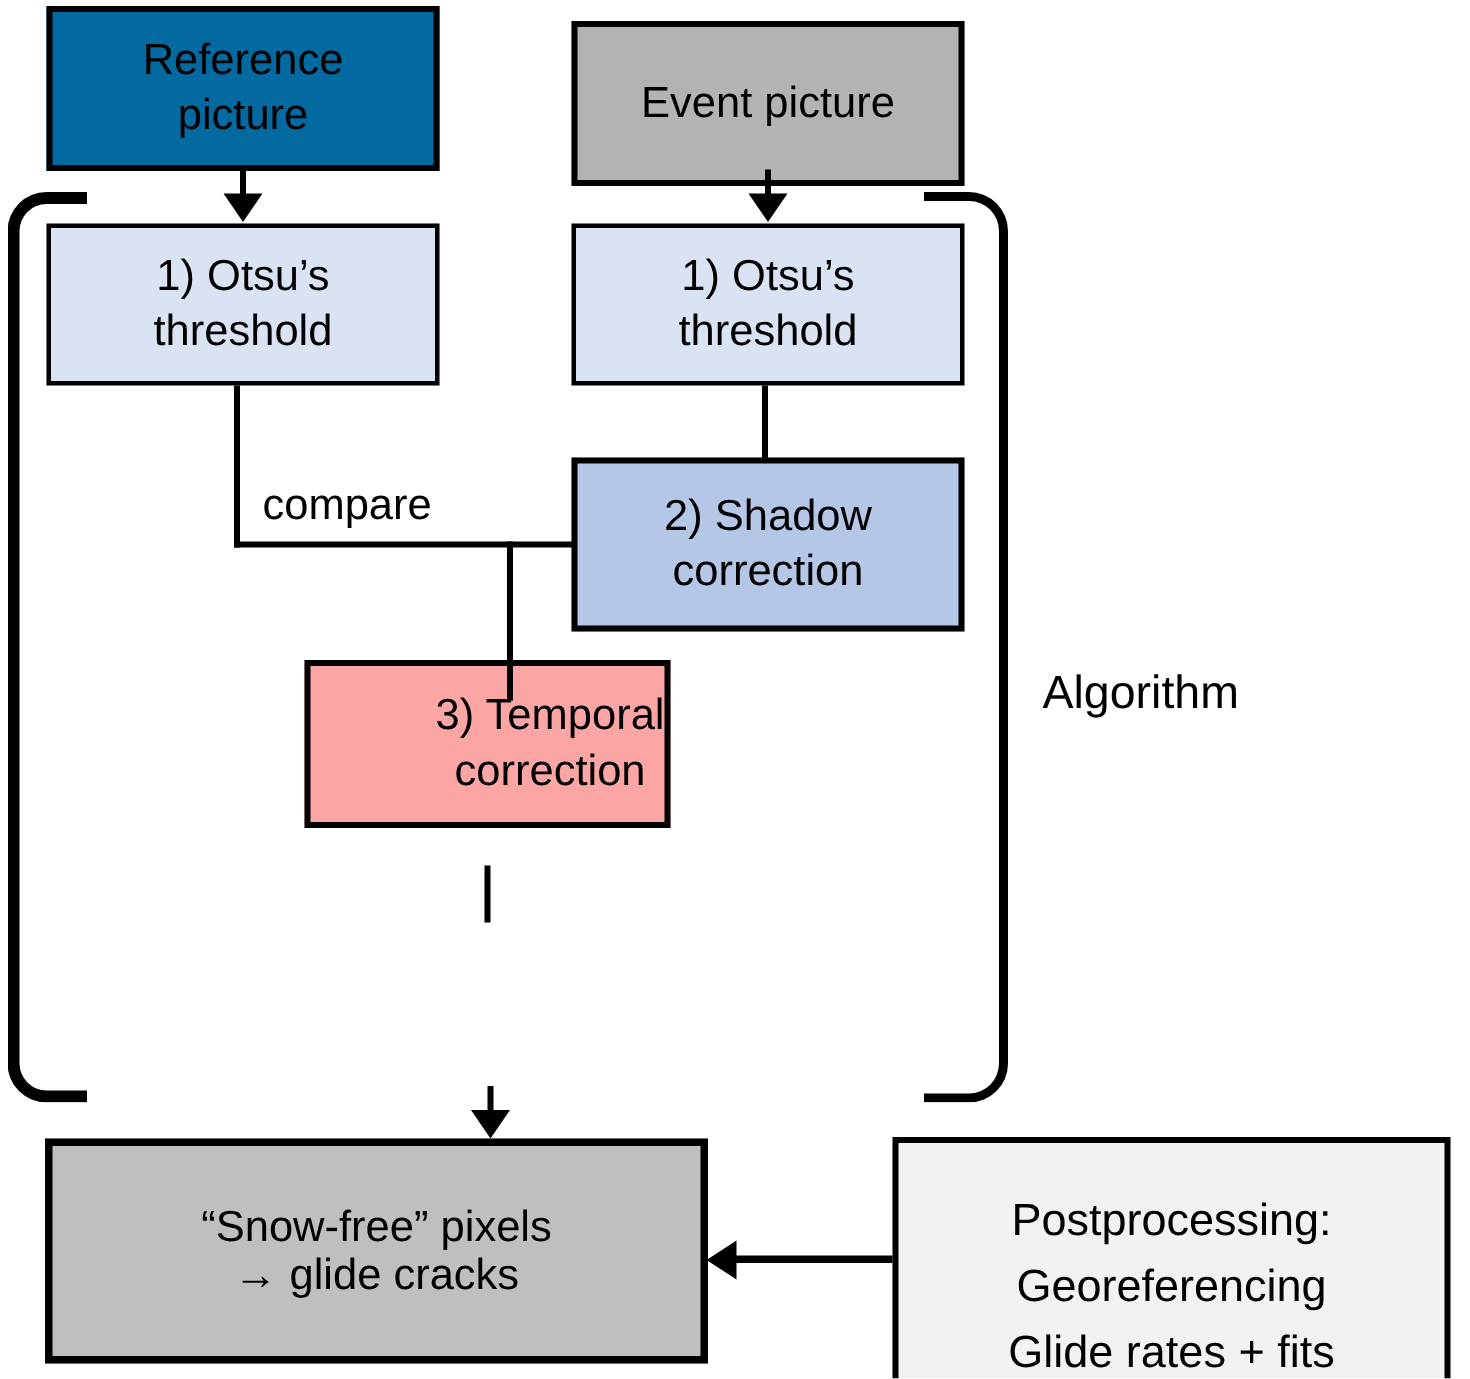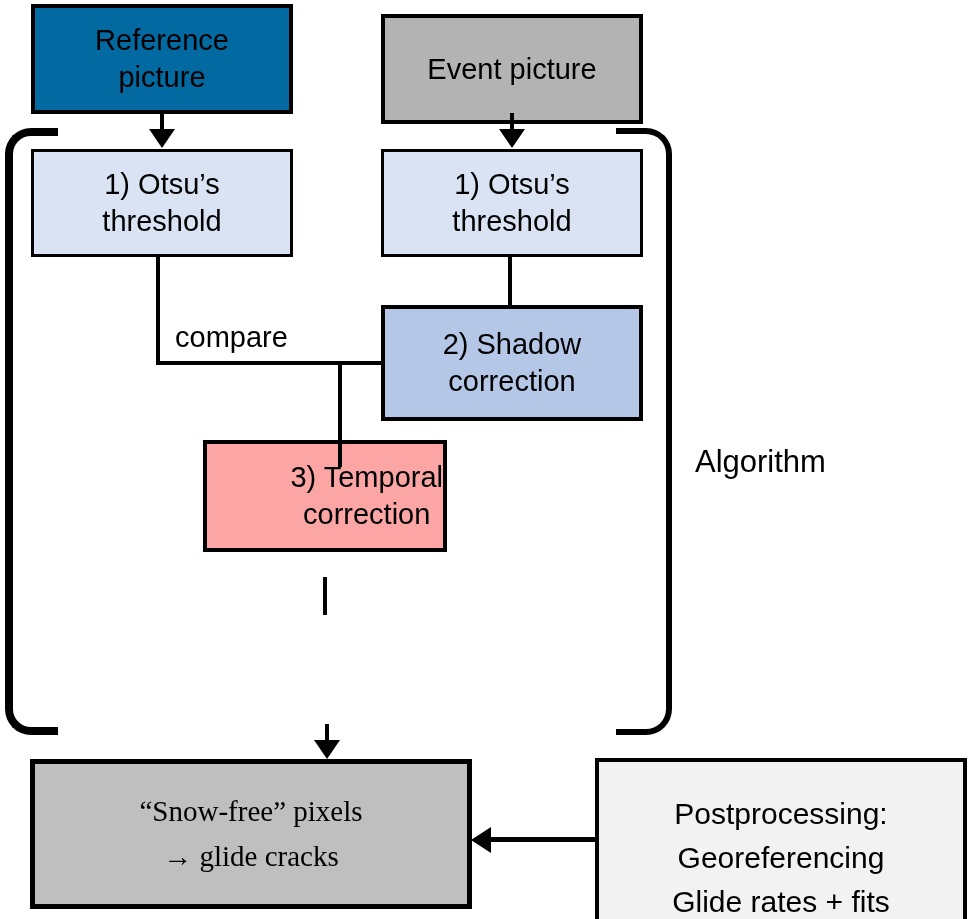--- a/index.html
+++ b/index.html
@@ -27,21 +27,21 @@
   }
   
   [data-name="reference-picture-node"]   { left:31px;  top:4px;   width:262px; height:110px; background:#0369a1; }
   [data-name="event-picture-node"]       { left:381px; top:14px;   width:262px; height:110px; background:#b3b3b3; }
   [data-name="otsu-threshold-left-node"] { left:31px;  top:149px; width:262px; height:108px; background:#dae3f3; border-width:3px; }
   [data-name="otsu-threshold-right-node"]{ left:381px; top:149px; width:262px; height:108px; background:#dae3f3; border-width:3px; }
   [data-name="shadow-correction-node"]   { left:381px; top:305px; width:262px; height:116px; background:#b4c7e7; }
   [data-name="temporal-correction-node"] { left:203px; top:440px; width:244px; height:112px; background:#fca5a5;justify-content:flex-end; }
   [data-name="clustering-node"]          { left:206px; top:613px; width:244px; height:112px; background:#4472c4; }
   [data-name="snow-free-pixels-node"]    { left:30px;  top:759px; width:442px; height:150px; background:#bfbfbf; border-width:5px; }
-  [data-name="snow-free-pixels-node"] .node-label { line-height:45px;font-family:Liberation Serif, serif; }
+  [data-name="snow-free-pixels-node"] .node-label { line-height:32px; }
   [data-name="postprocessing-node"]      { left:595px; top:758px; width:372px; height:200px; background:#f2f2f2; }
   [data-name="postprocessing-node"] .node-label { font-size:30px; line-height:44px; }
 
   
   .line { position:absolute; background:#000; }
   [data-name="connector-otsu-left-down"]    { left:156px; top:257px; width:4px;   height:108px; }
   [data-name="connector-compare-horizontal"]{ left:156px; top:361px; width:226px; height:4px;  }
   [data-name="connector-junction-down"]     { left:338px; top:361px; width:4px;   height:106px; }
   [data-name="connector-otsu-right-down"]   { left:508px; top:257px; width:4px;   height:50px;  }
   [data-name="connector-temporal-down"]     { left:323px; top:577px; width:4px;   height:38px;  }

